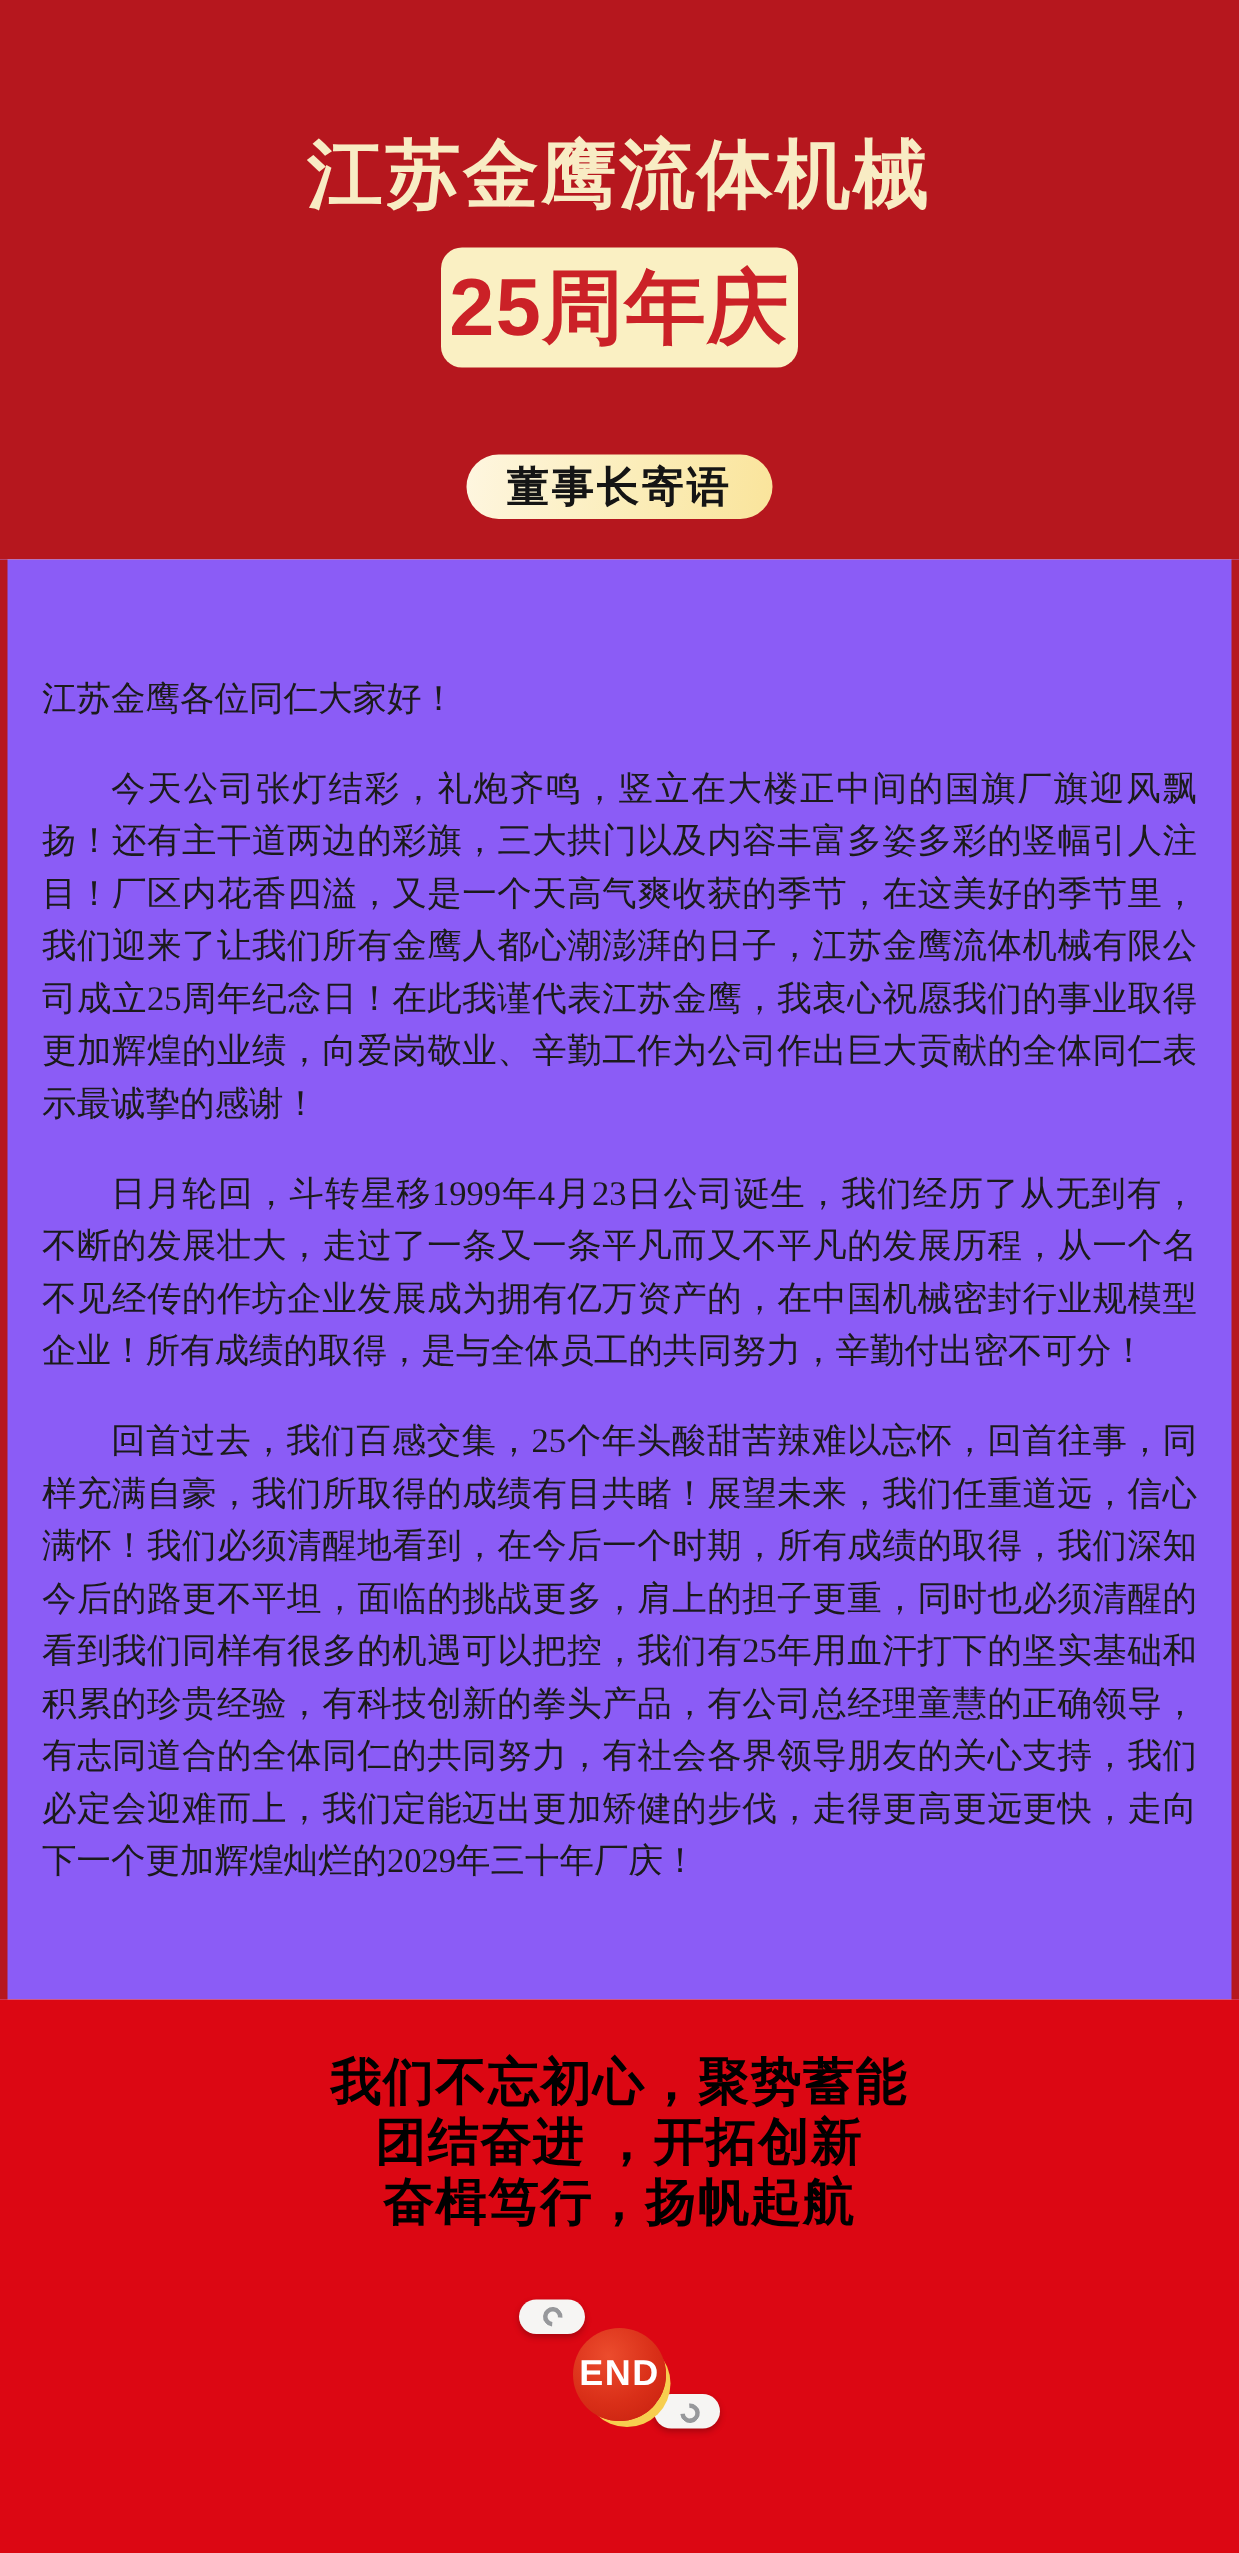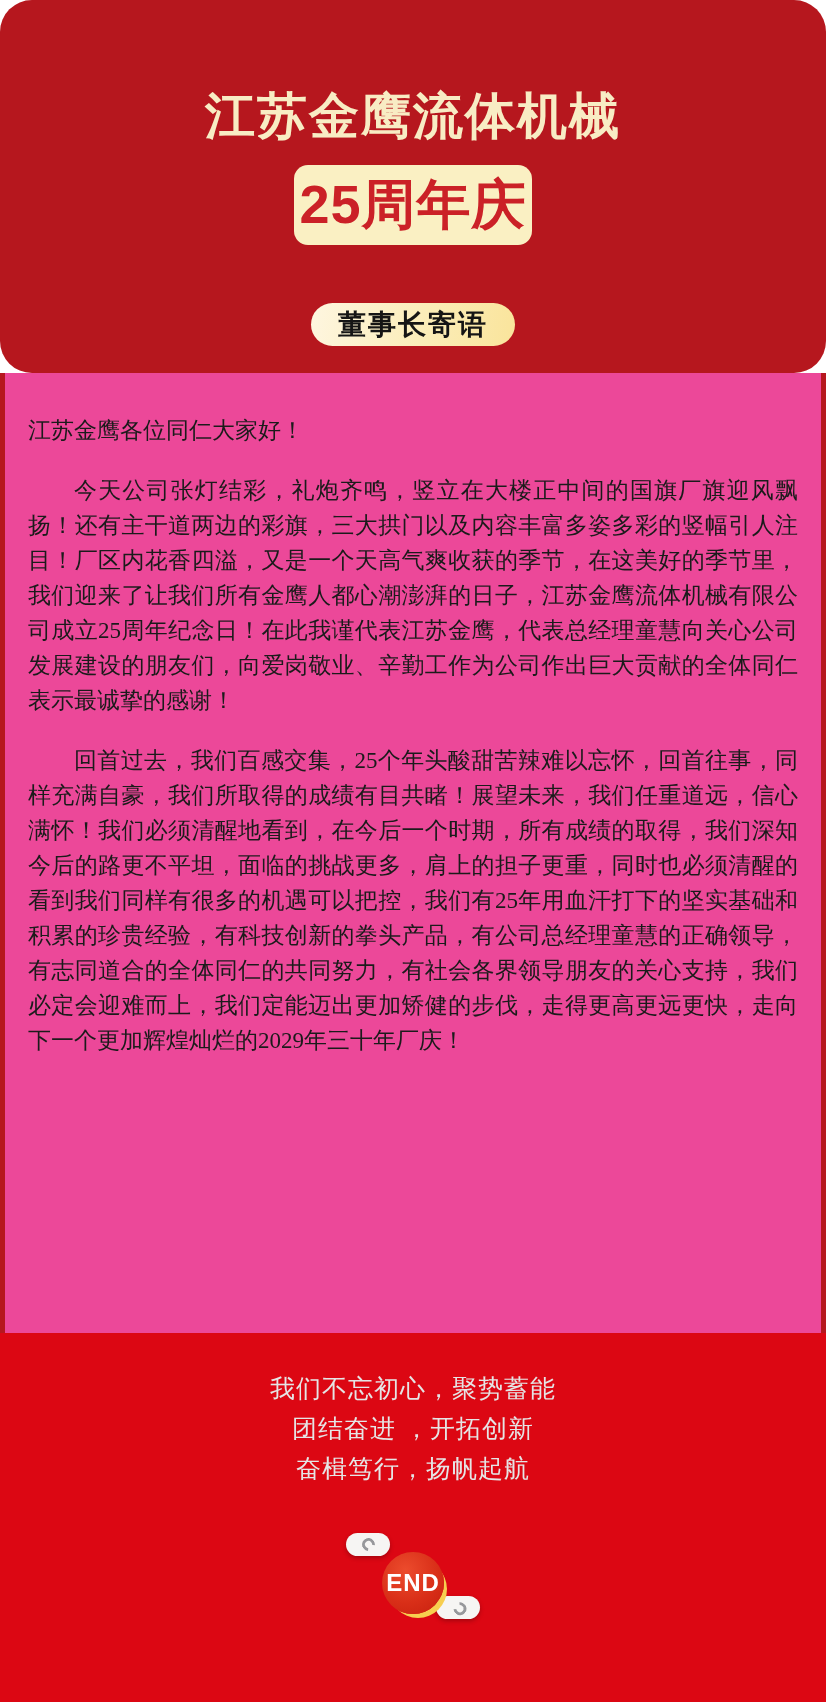--- a/index.html
+++ b/index.html
@@ -17,21 +17,21 @@
     width:826px;
     font-family:"Liberation Sans","DejaVu Sans",sans-serif;
   }
   .page{
     width:826px;height:1702px;overflow:hidden;position:relative;
     background:#fff;
   }
   
   .header{
     height:373px;background:var(--header-red,#B6171E);
-    display:flex;flex-direction:column;align-items:center;border-radius:32px;
+    display:flex;flex-direction:column;align-items:center;
   }
   .main-title{
     margin-top:86px;
     font-size:50px;line-height:60px;font-weight:900;
     color:var(--cream,#F8ECC4);
     letter-spacing:2px;white-space:nowrap;
   }
   .anniv-badge{
     margin-top:19px;width:238px;height:80px;border-radius:14px;
     background:var(--badge-bg,#FAF0C3);
@@ -40,39 +40,39 @@
     letter-spacing:1px;
   }
   .section-pill{
     margin-top:58px;height:43px;padding:0 27px;border-radius:22px;
     background:linear-gradient(100deg,#FEF6E0 0%,#FBEDB9 55%,#FAE49B 100%);
     display:flex;align-items:center;justify-content:center;
     font-size:28px;font-weight:900;color:#151515;letter-spacing:2px;
   }
   
   .article{
-    height:960px;background:#ec4899;
+    height:960px;background:#8b5cf6;
     border-left:5px solid var(--header-red,#B6171E);
     border-right:5px solid var(--header-red,#B6171E);
-    padding:40px 23px 0 23px;
+    padding:75px 23px 0 23px;
   }
   .article p{
     font-family:"Liberation Serif","DejaVu Serif",serif;
     font-size:23px;line-height:35px;color:var(--body-text,#1B1B1B);
     text-align:justify;margin-bottom:25px;
   }
   .article p.indent{text-indent:2em;}
   
   .footer{
     height:369px;background:var(--footer-red,#DC0713);
     padding-top:35px;text-align:center;
   }
   .slogan{
     height:40px;line-height:40px;
-    font-size:25px;font-weight:400;color:#e5e5e5;letter-spacing:1px;
+    font-size:34px;font-weight:700;color:#000000;letter-spacing:1px;
   }
   .end-wrap{
     position:relative;width:300px;height:95px;margin:45px auto 0;
   }
   .toggle-pill{
     position:absolute;width:44px;height:23px;border-radius:12px;
     background:#F6F5F3;box-shadow:0 2px 4px rgba(0,0,0,.25);
     display:flex;align-items:center;justify-content:center;
   }
   .toggle-pill .ring{
@@ -103,21 +103,22 @@
     <div class="anniv-badge">
       <span>25周年庆</span>
     </div>
     <div class="section-pill">
       <span>董事长寄语</span>
     </div>
   </div>
 
   <div class="article">
     <p>江苏金鹰各位同仁大家好！</p>
-    <p class="indent">今天公司张灯结彩，礼炮齐鸣，竖立在大楼正中间的国旗厂旗迎风飘扬！还有主干道两边的彩旗，三大拱门以及内容丰富多姿多彩的竖幅引人注目！厂区内花香四溢，又是一个天高气爽收获的季节，在这美好的季节里，我们迎来了让我们所有金鹰人都心潮澎湃的日子，江苏金鹰流体机械有限公司成立25周年纪念日！在此我谨代表江苏金鹰，代表总经理童慧向关心公司发展建设的朋友们，向爱岗敬业、辛勤工作为公司作出巨大贡献的全体同仁表示最诚挚的感谢！</p>
+    <p class="indent">今天公司张灯结彩，礼炮齐鸣，竖立在大楼正中间的国旗厂旗迎风飘扬！还有主干道两边的彩旗，三大拱门以及内容丰富多姿多彩的竖幅引人注目！厂区内花香四溢，又是一个天高气爽收获的季节，在这美好的季节里，我们迎来了让我们所有金鹰人都心潮澎湃的日子，江苏金鹰流体机械有限公司成立25周年纪念日！在此我谨代表江苏金鹰，我衷心祝愿我们的事业取得更加辉煌的业绩，向爱岗敬业、辛勤工作为公司作出巨大贡献的全体同仁表示最诚挚的感谢！</p>
+    <p class="indent">日月轮回，斗转星移1999年4月23日公司诞生，我们经历了从无到有，不断的发展壮大，走过了一条又一条平凡而又不平凡的发展历程，从一个名不见经传的作坊企业发展成为拥有亿万资产的，在中国机械密封行业规模型企业！所有成绩的取得，是与全体员工的共同努力，辛勤付出密不可分！</p>
     <p class="indent">回首过去，我们百感交集，25个年头酸甜苦辣难以忘怀，回首往事，同样充满自豪，我们所取得的成绩有目共睹！展望未来，我们任重道远，信心满怀！我们必须清醒地看到，在今后一个时期，所有成绩的取得，我们深知今后的路更不平坦，面临的挑战更多，肩上的担子更重，同时也必须清醒的看到我们同样有很多的机遇可以把控，我们有25年用血汗打下的坚实基础和积累的珍贵经验，有科技创新的拳头产品，有公司总经理童慧的正确领导，有志同道合的全体同仁的共同努力，有社会各界领导朋友的关心支持，我们必定会迎难而上，我们定能迈出更加矫健的步伐，走得更高更远更快，走向下一个更加辉煌灿烂的2029年三十年厂庆！</p>
   </div>
 
   <div class="footer">
     <div class="slogan">我们不忘初心，聚势蓄能</div>
     <div class="slogan">团结奋进 ，开拓创新</div>
     <div class="slogan">奋楫笃行，扬帆起航</div>
 
     <div class="end-wrap">
       <div class="toggle-pill tp-top">

